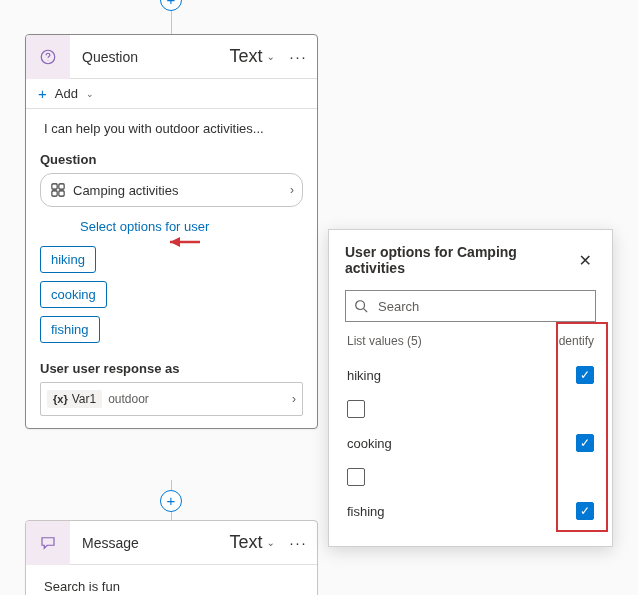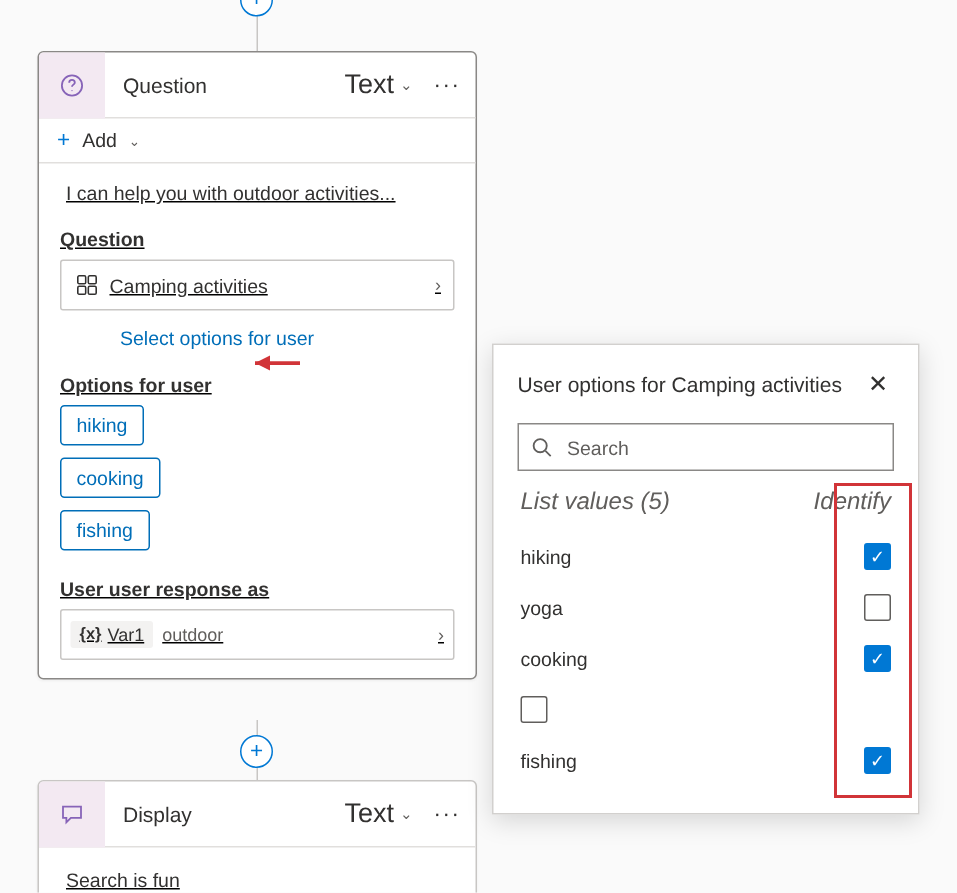--- a/index.html
+++ b/index.html
@@ -89,26 +89,26 @@
     display: flex;
     align-items: center;
     border-bottom: 1px solid var(--border-light);
     padding: 6px 12px;
     color: var(--text-dark);
     font-size: 13px;
     cursor: pointer;
   }
   .add-row .plus { color: var(--accent-blue); font-size: 15px; margin-right: 8px; }
   .add-row .chev { color: var(--text-muted); font-size: 9px; margin-left: 8px; }
-  .card-body { padding: 12px 14px; text-decoration: underline; }
+  .card-body { padding: 12px 14px; }
   .prompt-text { font-size: 13px; color: var(--text-dark); margin-bottom: 16px; padding-left: 4px; }
   .label { font-size: 13px; font-weight: 600; color: var(--text-dark); margin-bottom: 6px; }
   .select-box {
     border: 1px solid var(--border-gray);
-    border-radius: 2px;
+    border-radius: 12px;
     height: 34px;
     display: flex;
     align-items: center;
     padding: 0 8px;
     cursor: pointer;
     margin-bottom: 10px;
     font-size: 13px;
     color: var(--text-dark);
   }
   .select-box .icon-left { width: 18px; display:flex; align-items:center; justify-content:center; margin-right:6px;}
@@ -171,42 +171,41 @@
     background: #fff;
     border: 1px solid #d2d0ce;
     box-shadow: 0 4px 16px rgba(0,0,0,0.15);
     padding: 14px 16px 18px 16px;
   }
   .panel-header {
     display: flex;
     align-items: center;
     margin-bottom: 14px;
   }
-  .panel-header .ptitle { flex:1; font-size: 14px; font-weight:400; color: var(--text-dark); }
+  .panel-header .ptitle { flex:1; font-size: 14px; font-weight:700; color: var(--text-dark); }
   .panel-header .close { font-size: 16px; color: var(--text-dark); cursor: pointer; padding: 2px 4px; font-weight:300;}
   .search-box {
     border: 1px solid #8a8886;
     height: 32px;
     display: flex; align-items: center;
     padding: 4px 8px;
     margin-bottom: 12px;
   }
   .search-box .sicon { color: var(--text-muted); margin-right: 8px; display:flex;}
   .search-box input {
     border: none; outline: none; flex:1;
     font-size: 13px; color: var(--text-dark);
   }
   .search-box input::placeholder { color: var(--text-muted); }
   .list-header {
     display: flex;
-    font-size: 16px;
+    font-size: 12px;
     color: var(--text-muted);
     margin-bottom: 10px;
     padding: 0 2px;
-    font-style: italic;
   }
   .list-header .lh-left { flex:1; }
   .list-rows { }
   .list-row {
     display: flex;
     align-items: center;
     font-size: 13px;
     color: var(--text-dark);
     padding: 8px 2px;
   }
@@ -269,21 +268,20 @@
             <rect x="9" y="9" width="6" height="6" rx="1"></rect>
         </svg>
       </span>
       <span>Camping activities</span>
       <span class="spacer"></span>
       <span class="chevr">›</span>
     </div>
 
     <span class="link-text">Select options for user</span>
 
-    <div class="label" style="margin-top:4px;">Options for user</div>
     <div id="chips"><div class="option-chip">hiking</div><br><div class="option-chip">cooking</div><br><div class="option-chip">fishing</div><br></div>
 
     <div class="label" style="margin-top:10px;">User user response as</div>
     <div class="var-box">
       <span class="var-chip">
         <span class="vx">{x}</span>
         <span>Var1</span>
       </span>
       <span class="var-type">outdoor</span>
       <span class="chevr">›</span>
@@ -301,21 +299,21 @@
 <div class="connector-line" style="top:480px;height:40px;"></div>
 <div class="add-circle" style="top:490px;">+</div>
 
 <div class="card" style="left:25px;top:520px;width:293px;border-color:#c8c6c4;">
   <div class="card-header">
     <div class="icon-slot">
       <svg width="18" height="18" viewBox="0 0 24 24" fill="none" stroke="#8764b8" stroke-width="1.6">
         <path d="M4 5h16v10H11l-4 4v-4H4z"></path>
       </svg>
     </div>
-    <div class="title">Display</div>
+    <div class="title">Message</div>
     <span class="tag">Text</span>
     <span class="chev">⌄</span>
     <span class="more">···</span>
   </div>
   <div class="card-body" style="padding:14px;">
     <div class="prompt-text" style="margin:0;">Search is fun</div>
   </div>
 </div>
 
 <div class="panel">
@@ -335,21 +333,20 @@
   <div class="list-header">
     <span class="lh-left">List values (5)</span>
     <span>Identify</span>
   </div>
   <div class="list-rows" id="panel-rows">
       <div class="list-row">
         <span class="name">hiking</span>
         <span class="cb checked">✓</span>
       </div>
       <div class="list-row">
-        <span class="name">yoga</span>
         <span class="cb"></span>
       </div>
       <div class="list-row">
         <span class="name">cooking</span>
         <span class="cb checked">✓</span>
       </div>
       <div class="list-row">
         <span class="cb"></span>
       </div>
       <div class="list-row">

